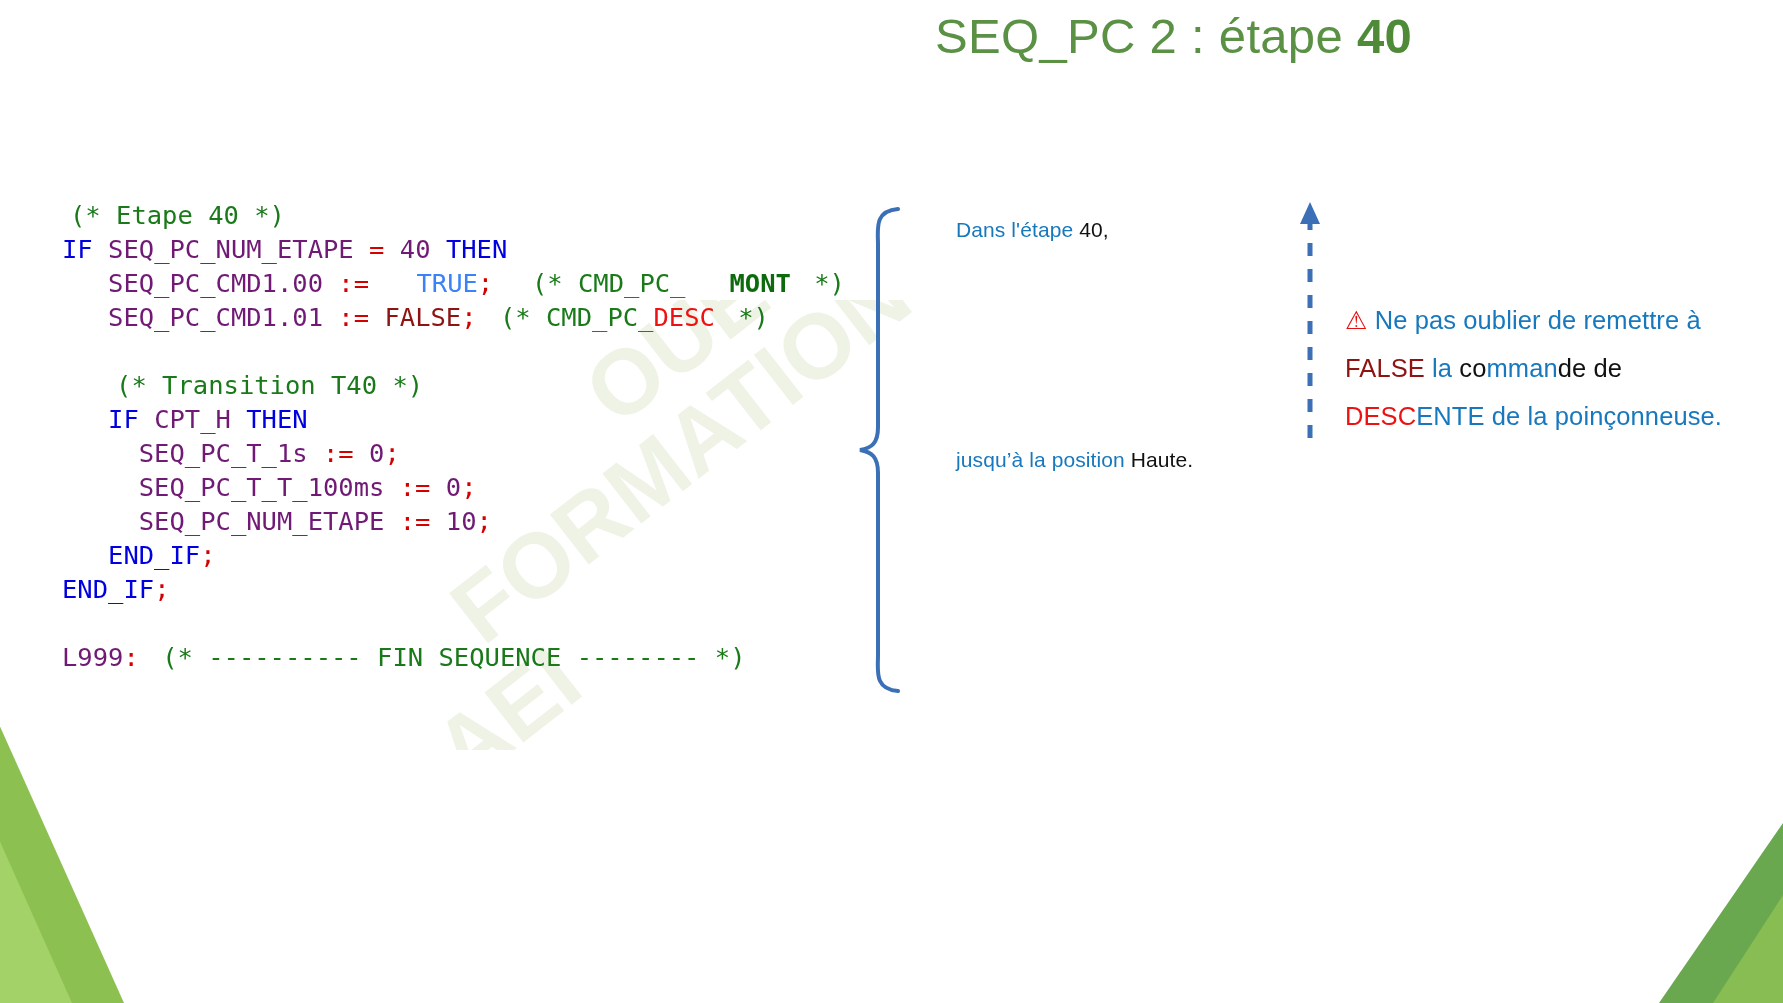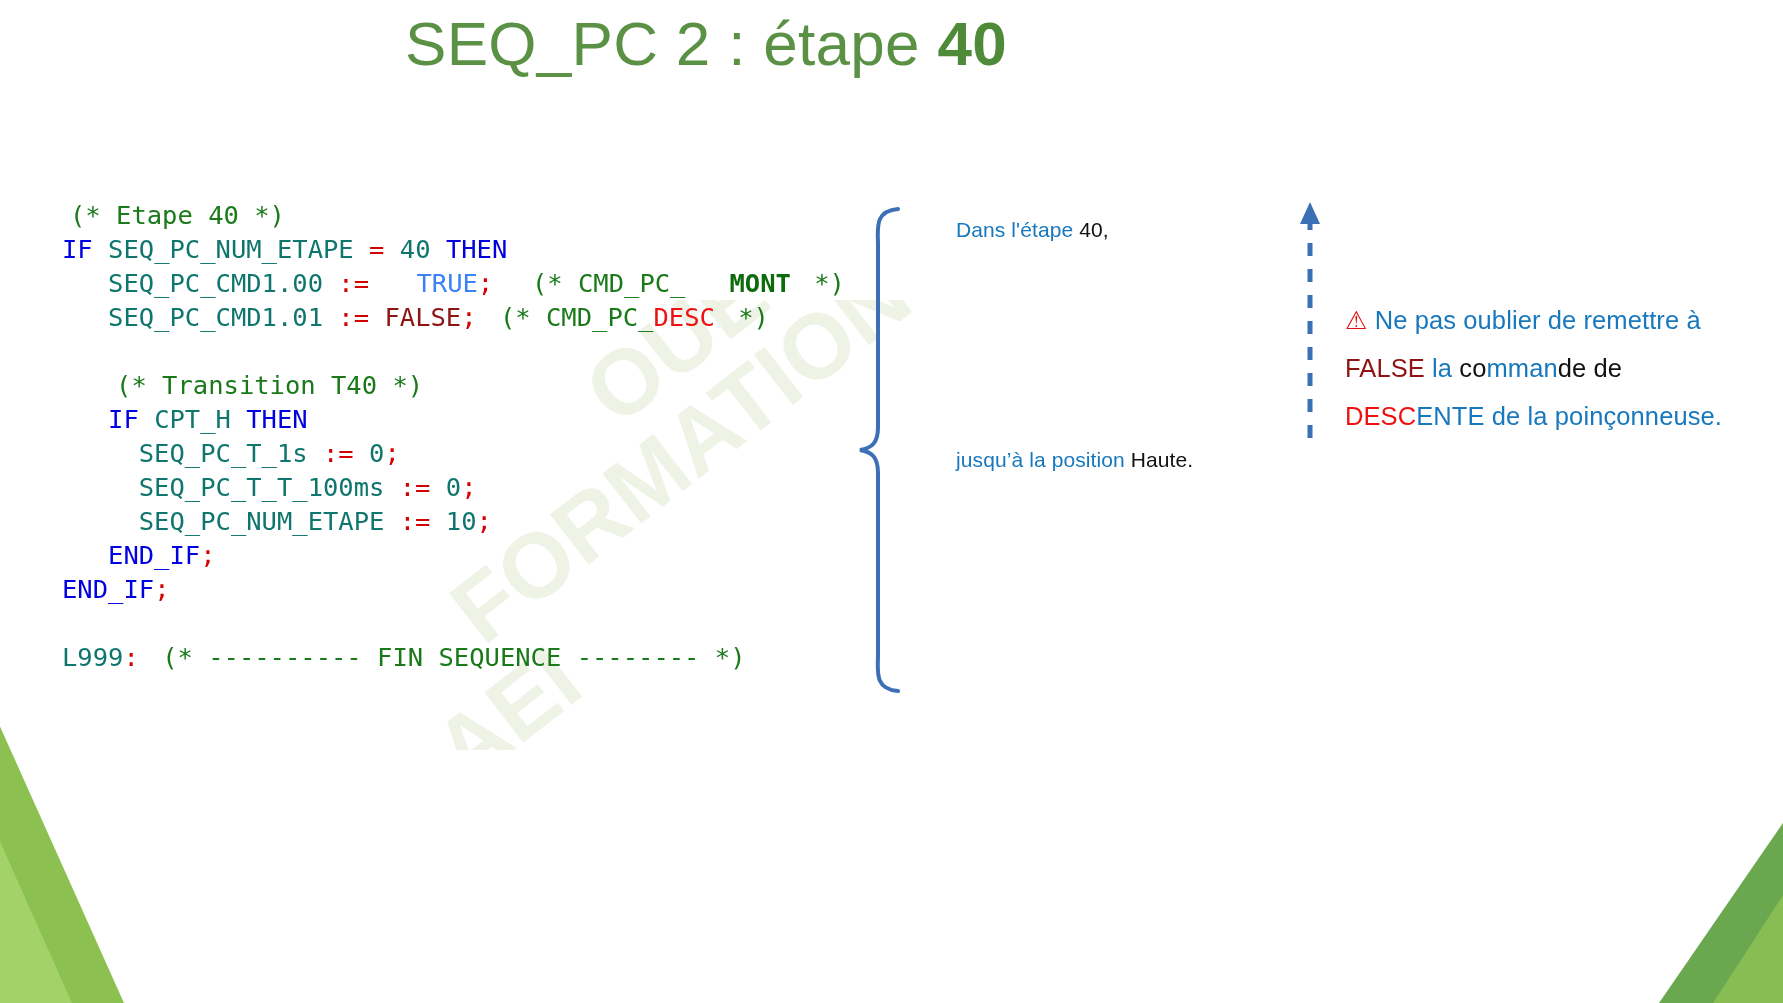--- a/index.html
+++ b/index.html
@@ -34,22 +34,22 @@
     fill: #eef3e6;
     font-family: "Liberation Sans", sans-serif;
     font-weight: 700;
   }
 
   
   #title {
     position: absolute;
     left: 0; top: 8px;
     width: 1412px;
-    text-align: center;
-    font-size: 62px;
+    text-align: right;
+    font-size: 49px;
     color: #5a9144;
     letter-spacing: 0.3px;
     white-space: nowrap;
   }
   #title .bold { font-weight: 700; color: #4e8a37; }
 
   
   #code {
     position: absolute;
     left: 62px; top: 198px;
@@ -60,21 +60,21 @@
     color: #1a1a1a;
     letter-spacing: 0px;
   }
   .k  { color: #0000e0; }            
   .c  { color: #1a7a1a; margin-left: 8px; }            
   .cb { color: #0d6b0d; font-weight: 700; padding-left: 44px; }  
   .cr { color: #ee1111; }            
   .op { color: #d40000; }            
   .t  { color: #3b82f6; margin-left: 32px; }            
   .f  { color: #8e1414; }            
-  .n  { color: #0f766e; }            
+  .n  { color: #701a75; }            
 
   
   #brace { position: absolute; left: 856px; top: 205px; }
 
   
   .annot {
     position: absolute;
     font-size: 21px;
     color: #1878be;
     white-space: nowrap;

